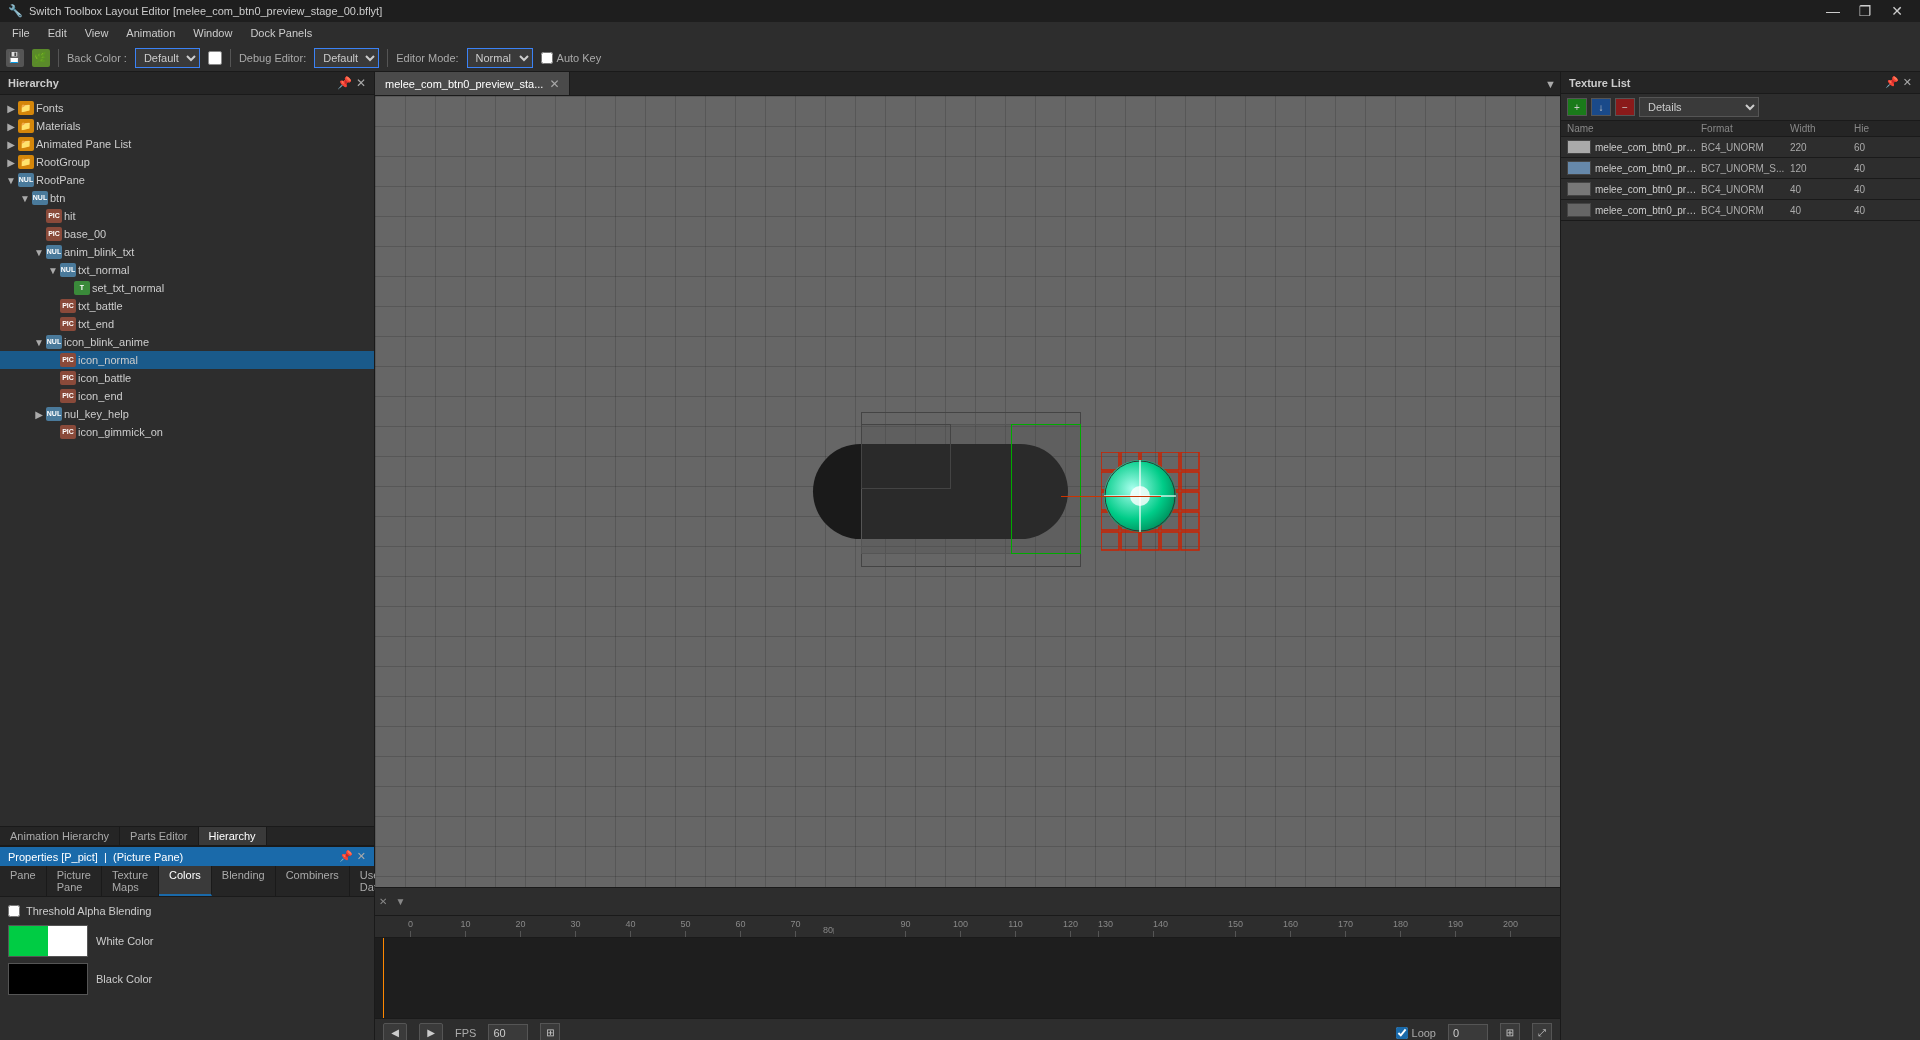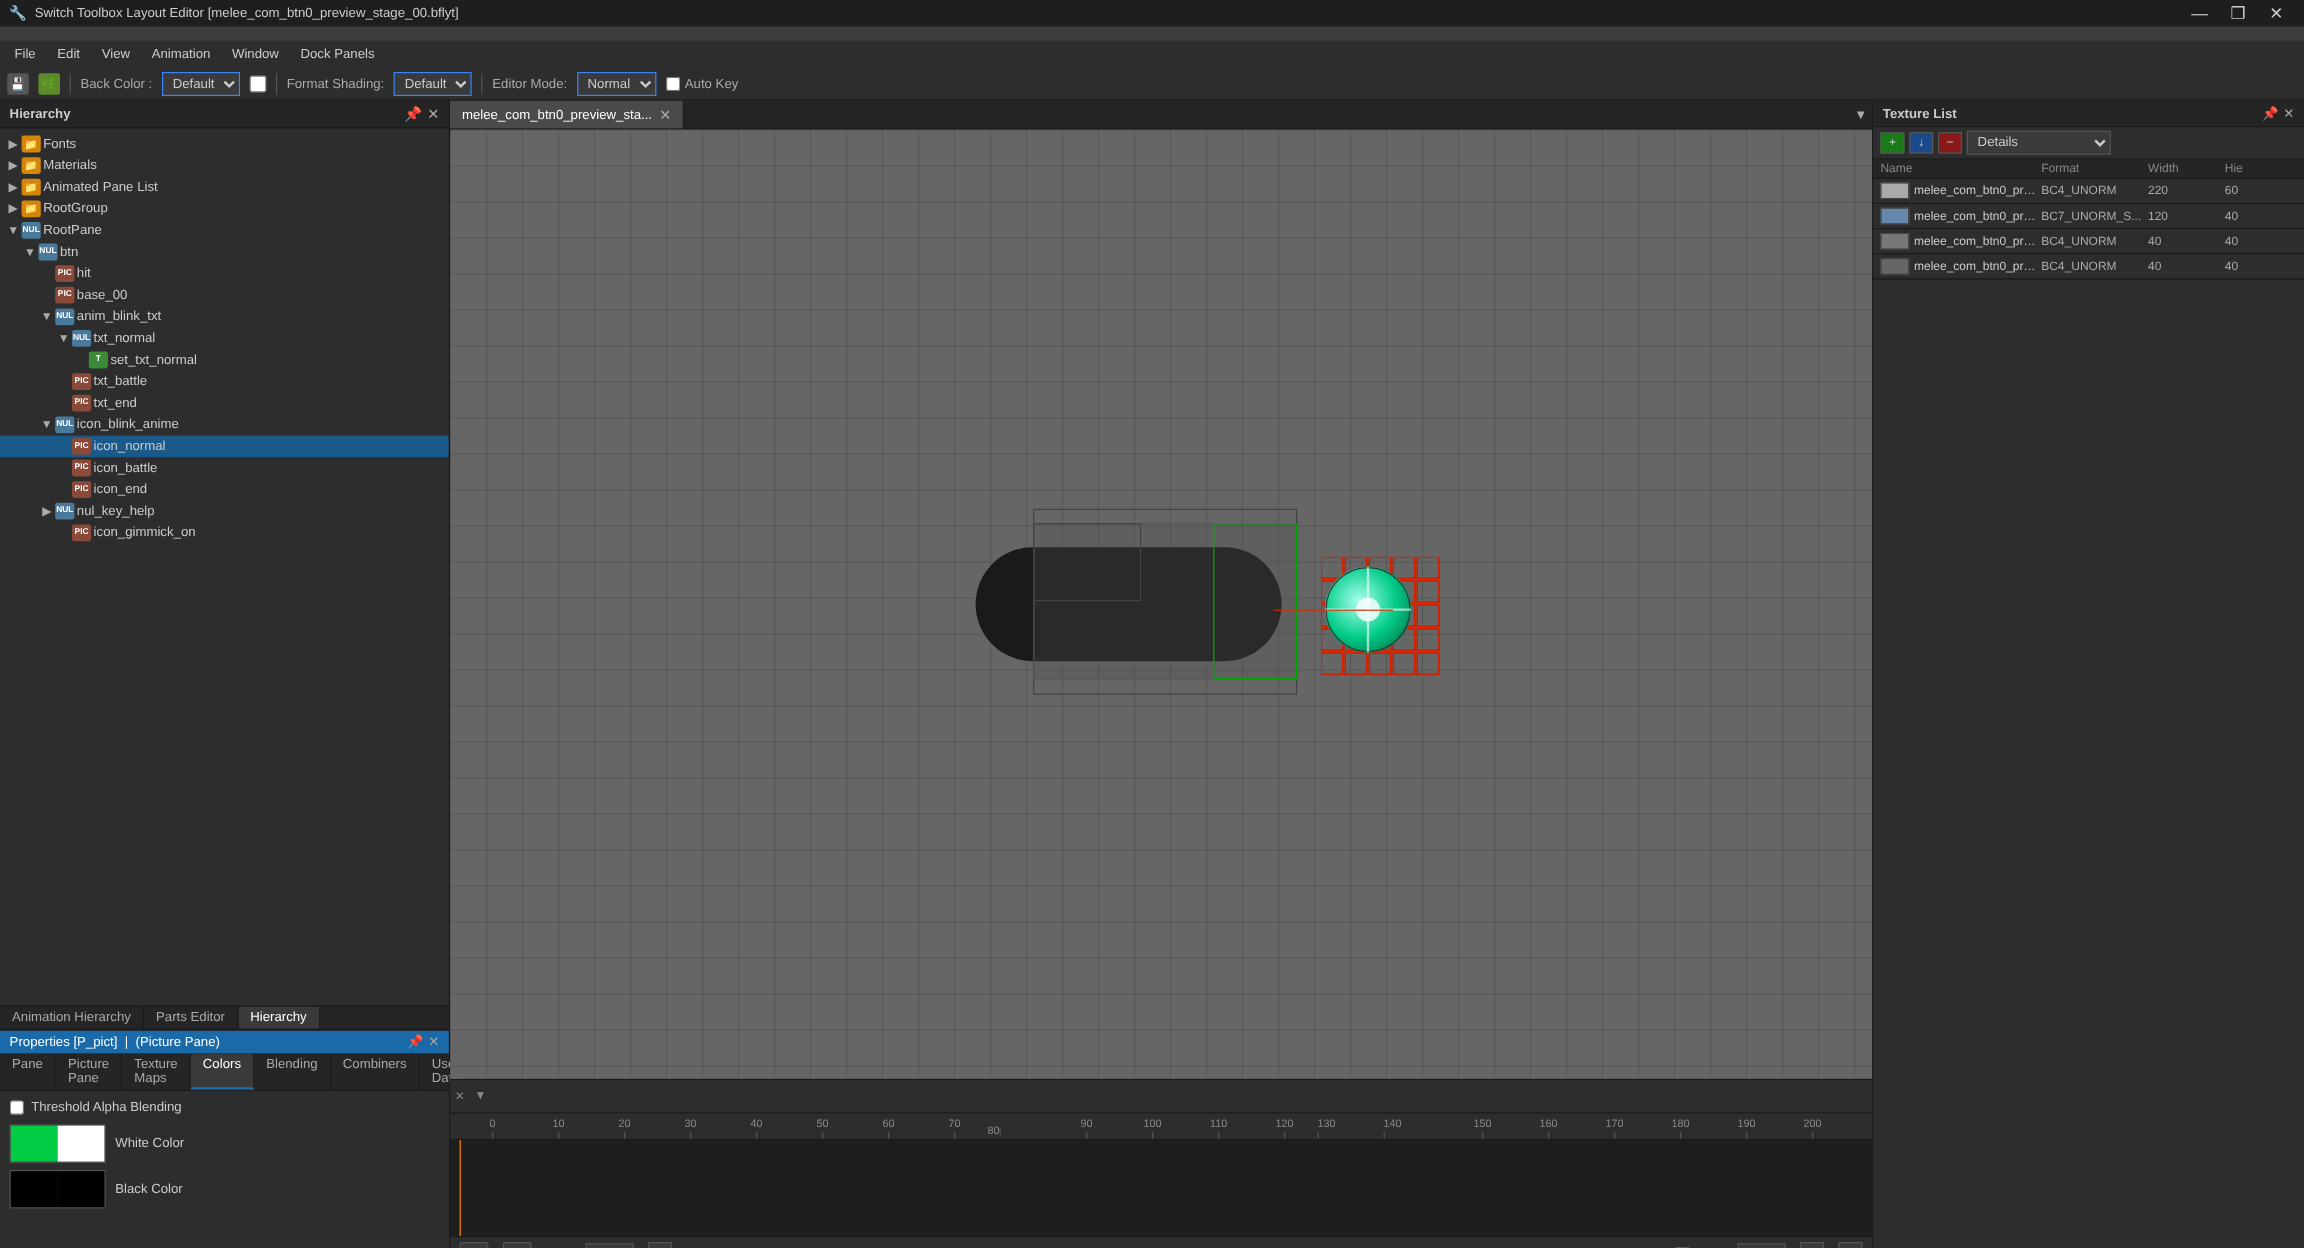--- a/index.html
+++ b/index.html
@@ -6,21 +6,21 @@
     body { background: #3c3c3c; color: #ccc; font-family: 'Segoe UI', Tahoma, sans-serif; font-size: 11px; overflow: hidden; width: 1920px; height: 1040px; }
 
     
     #titlebar { background: #1e1e1e; height: 22px; display: flex; align-items: center; justify-content: space-between; padding: 0 8px; }
     #titlebar-left { display: flex; align-items: center; gap: 6px; }
     #titlebar-left .app-icon { color: #aaa; font-size: 12px; }
     #titlebar-controls { display: flex; gap: 2px; }
     #titlebar-controls span { display: inline-block; width: 30px; height: 22px; line-height: 22px; text-align: center; color: #ccc; cursor: pointer; font-size: 14px; }
 
     
-    #menubar { background: #2d2d2d; height: 22px; display: flex; align-items: center; padding: 0 4px; gap: 2px; margin-top: 12px; }
+    #menubar { background: #2d2d2d; height: 22px; display: flex; align-items: center; padding: 0 4px; gap: 2px; }
     #menubar span { padding: 2px 8px; color: #ccc; cursor: pointer; font-size: 11px; }
 
     
     #toolbar { background: #2d2d2d; height: 28px; display: flex; align-items: center; padding: 0 6px; gap: 8px; border-bottom: 1px solid #1a1a1a; }
     .toolbar-icon { width: 18px; height: 18px; background: #555; border-radius: 2px; display: inline-flex; align-items: center; justify-content: center; font-size: 10px; color: #ccc; cursor: pointer; }
     .toolbar-separator { width: 1px; height: 18px; background: #555; }
     .toolbar-label { color: #aaa; font-size: 11px; }
     .toolbar-select { background: #3a3a3a; border: 1px solid #3b82f6; color: #ccc; font-size: 11px; height: 20px; padding: 0 4px; }
     .toolbar-checkbox { display: flex; align-items: center; gap: 4px; color: #aaa; font-size: 11px; }
 
@@ -141,21 +141,21 @@
 <div id="toolbar">
   <span class="toolbar-icon">💾</span>
   <span class="toolbar-icon" style="background:#5a8a2a;">🌿</span>
   <span class="toolbar-separator"></span>
   <span class="toolbar-label">Back Color :</span>
   <select class="toolbar-select">
     <option>Default</option>
   </select>
   <span class="toolbar-icon" style="width:14px;height:14px;background:#fff;border:1px solid #888;"></span>
   <span class="toolbar-separator"></span>
-  <span class="toolbar-label">Format Shading:</span>
+  <span class="toolbar-label">Debug Editor:</span>
   <select class="toolbar-select">
     <option>Default</option>
   </select>
   <span class="toolbar-separator"></span>
   <span class="toolbar-label">Editor Mode:</span>
   <select class="toolbar-select">
     <option>Normal</option>
   </select>
   <label class="toolbar-checkbox">
     <input type="checkbox" class="checkbox-small" style="">

